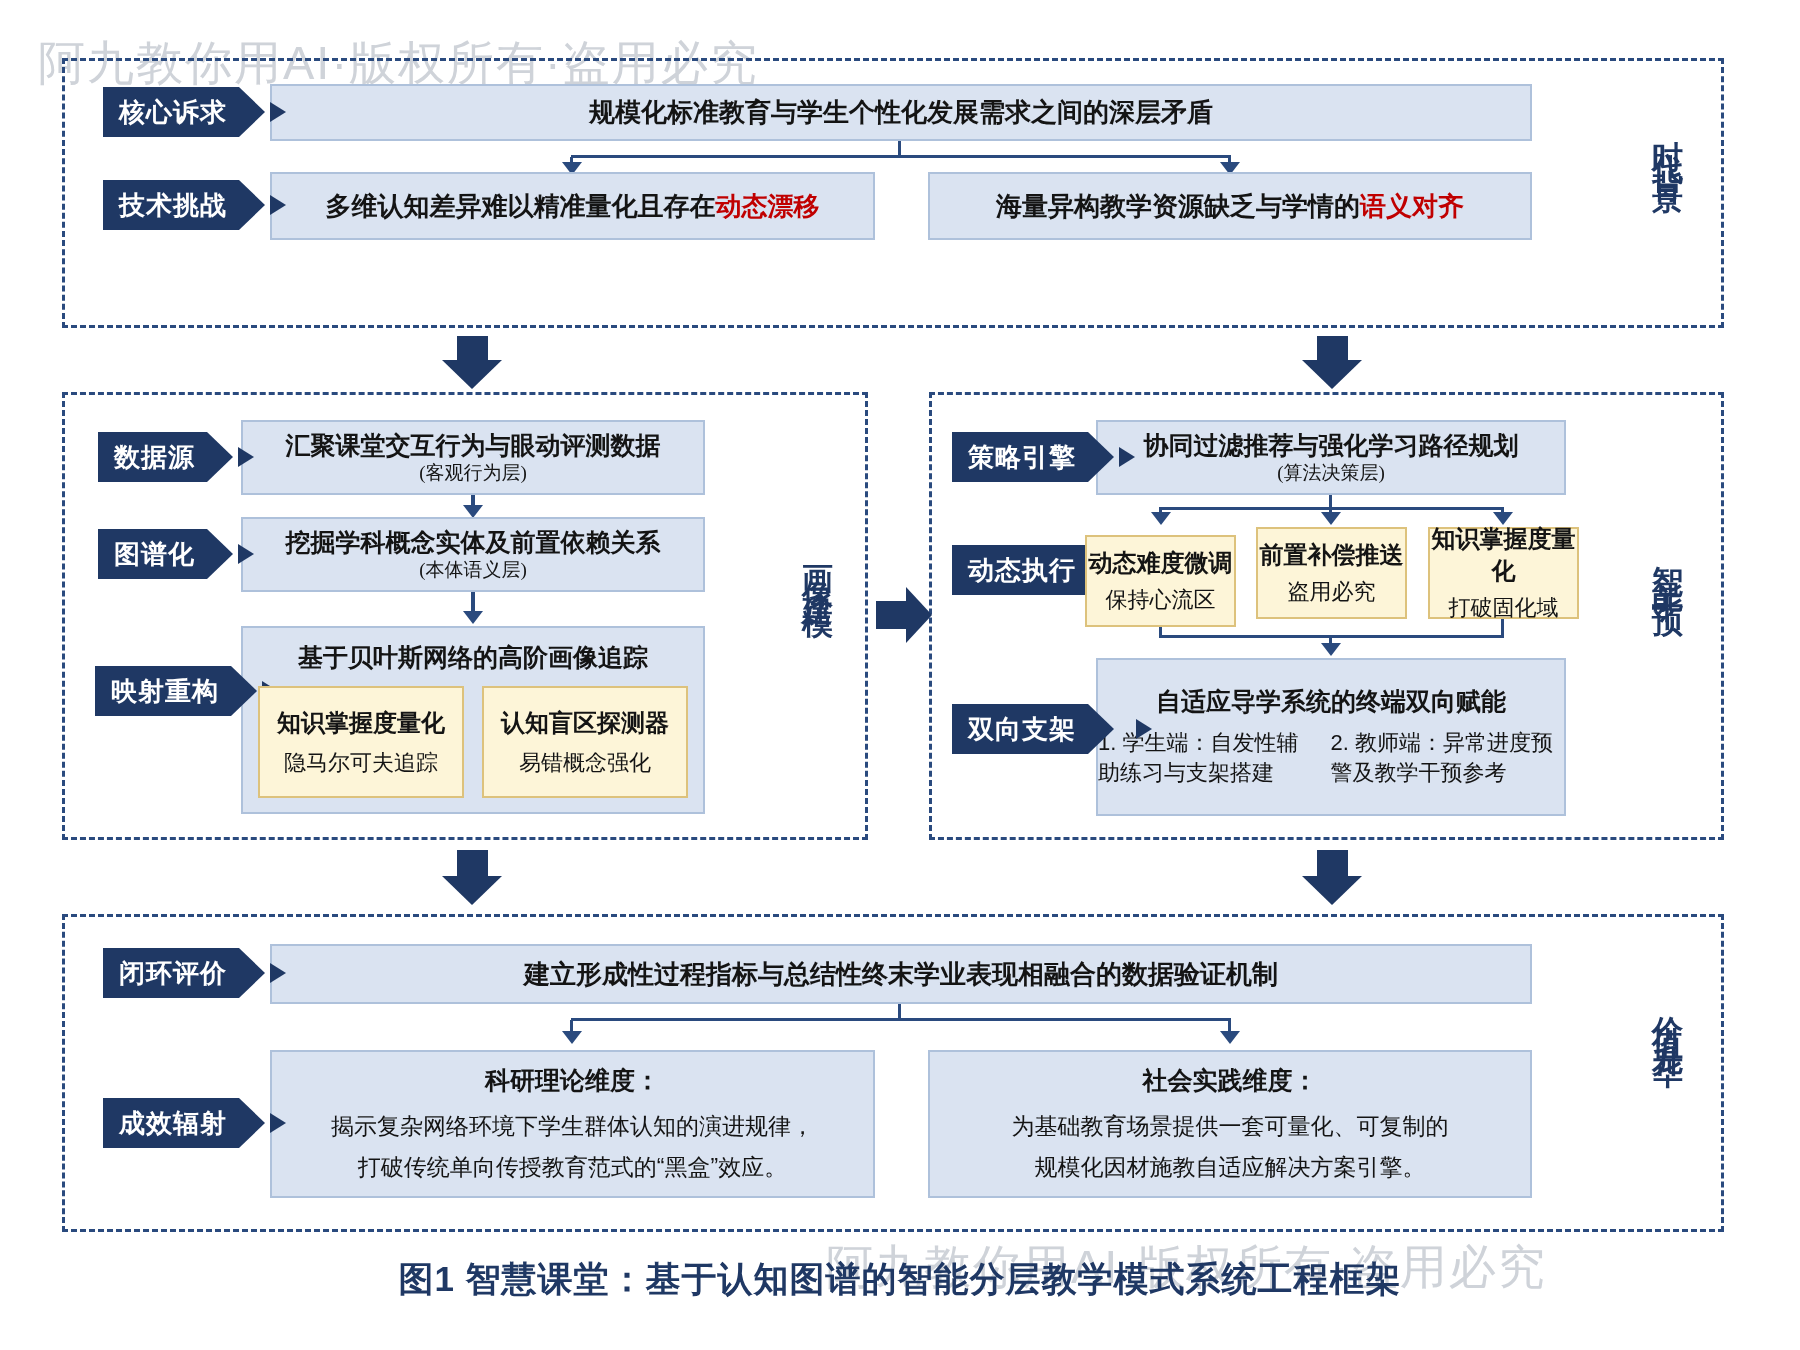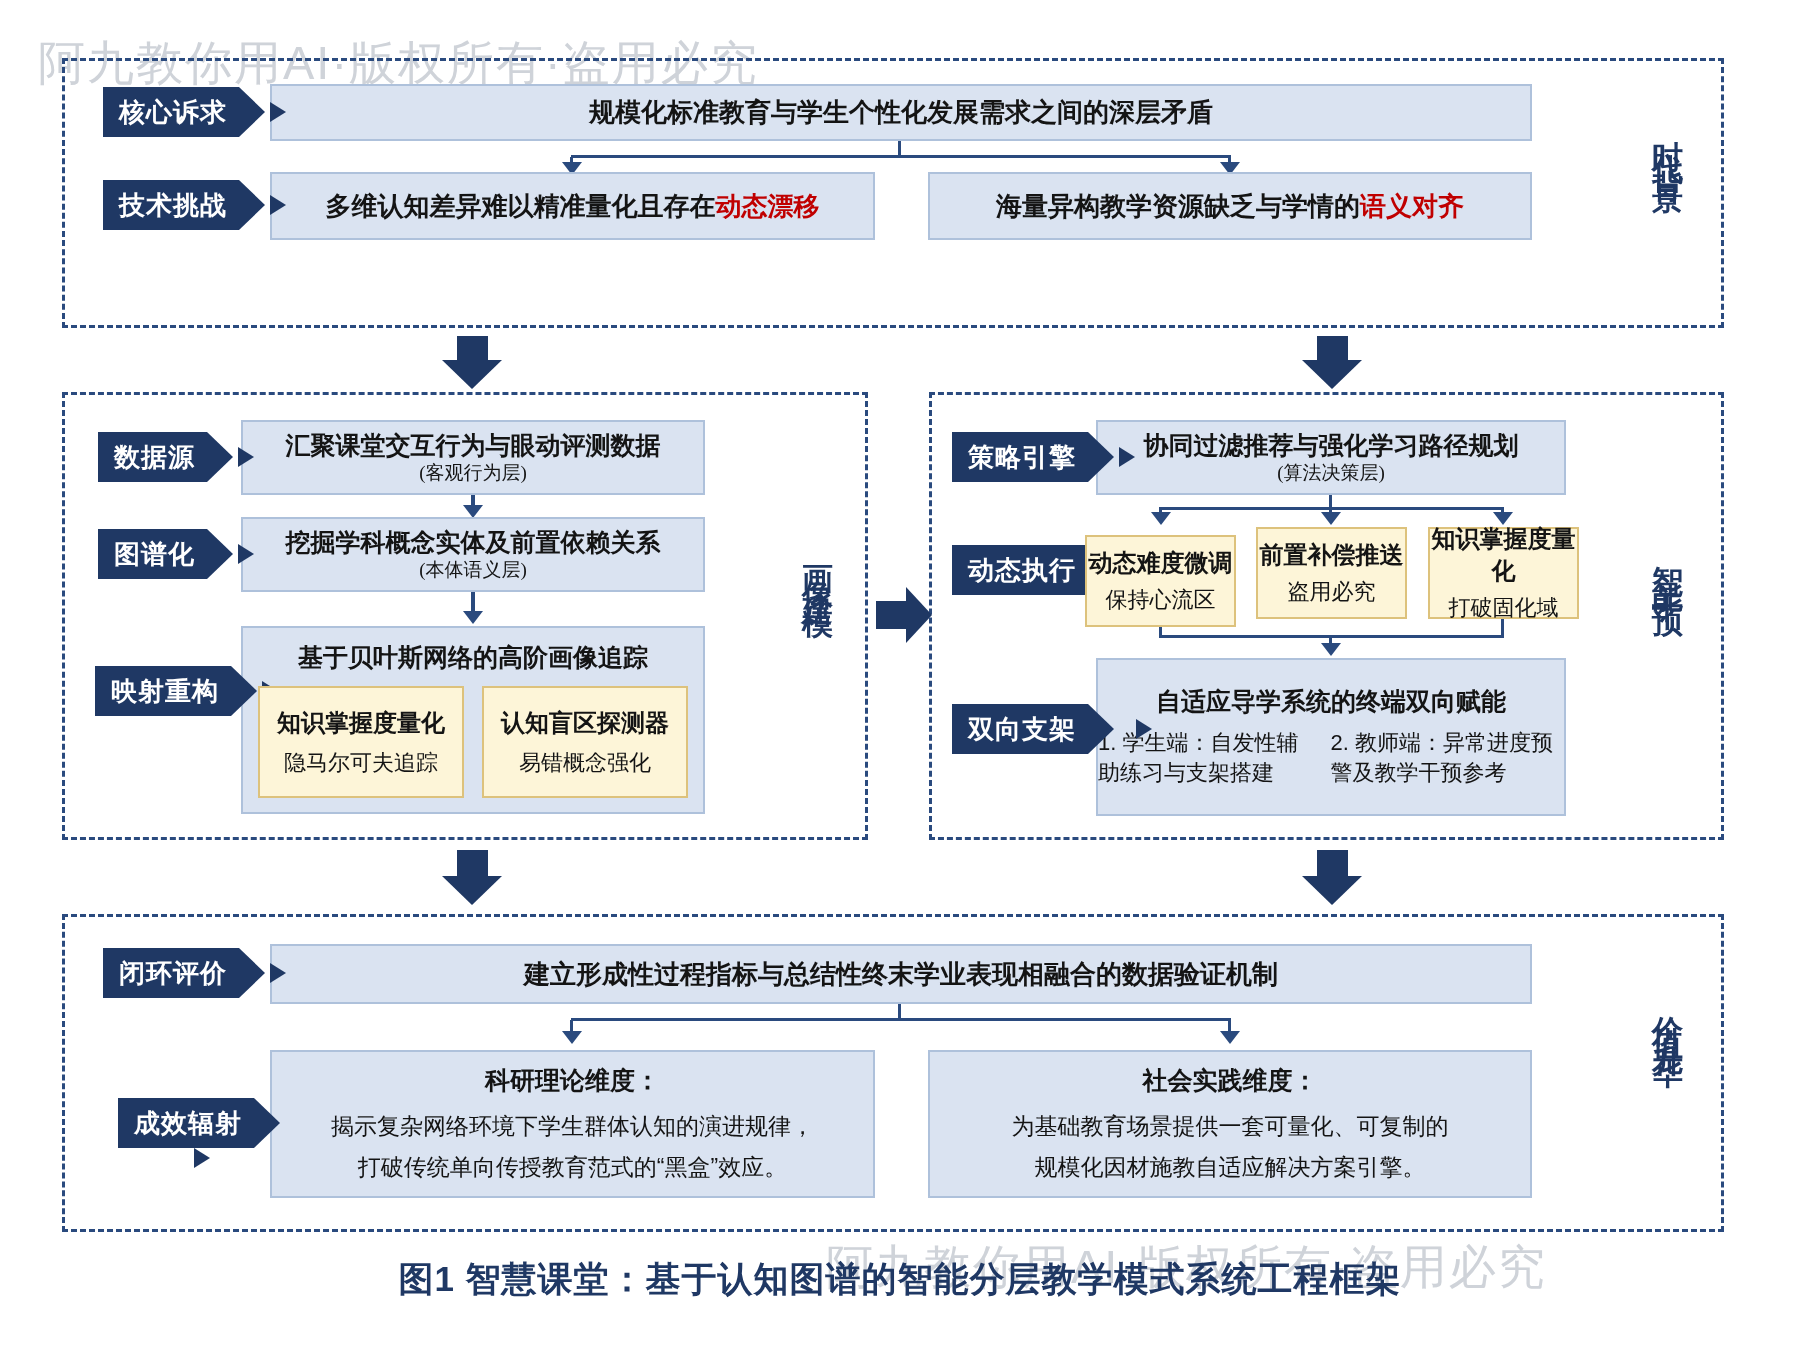--- a/index.html
+++ b/index.html
@@ -210,21 +210,21 @@
     <div class="t1">建立形成性过程指标与总结性终末学业表现相融合的数据验证机制</div>
   </div>
 
   <div class="cline" style="left:898px;top:1004px;width:3px;height:16px;"></div>
   <div class="cline" style="left:571px;top:1018px;width:660px;height:3px;"></div>
   <div class="cline" style="left:570px;top:1020px;width:3px;height:13px;"></div>
   <div class="cline" style="left:1228px;top:1020px;width:3px;height:13px;"></div>
   <div class="tri-down" style="left:562px;top:1031px;"></div>
   <div class="tri-down" style="left:1220px;top:1031px;"></div>
 
-  <div class="tag" style="left:118px;top:1098px;flex-direction:column;">
+  <div class="tag" style="left:103px;top:1098px;">
     <div class="tag-body">成效辐射</div>
     <div class="tag-tip"></div>
   </div>
   <div class="bx" style="left:270px;top:1050px;width:605px;height:148px;">
     <div class="t1" style="font-size:25px;">科研理论维度：</div>
     <div class="dim-lines">
       <div class="dline">揭示复杂网络环境下学生群体认知的演进规律，</div>
       <div class="dline">打破传统单向传授教育范式的“黑盒”效应。</div>
     </div>
   </div>

